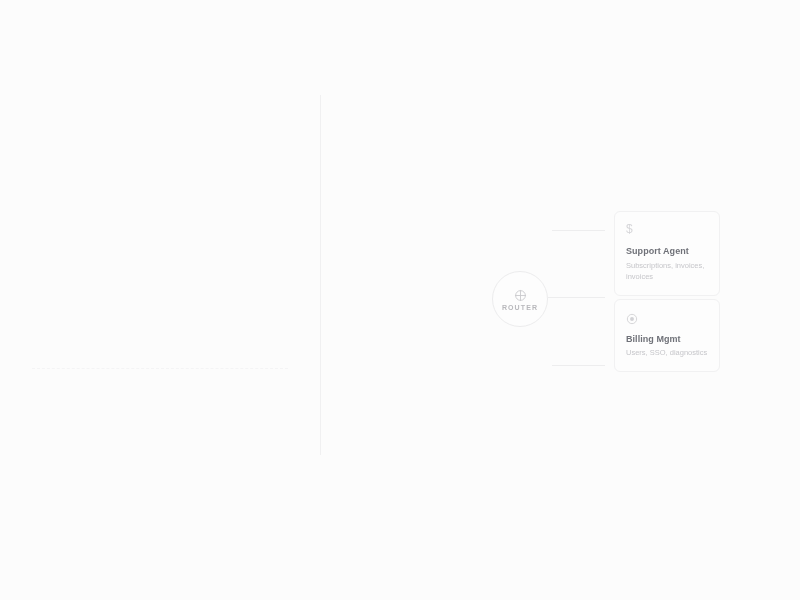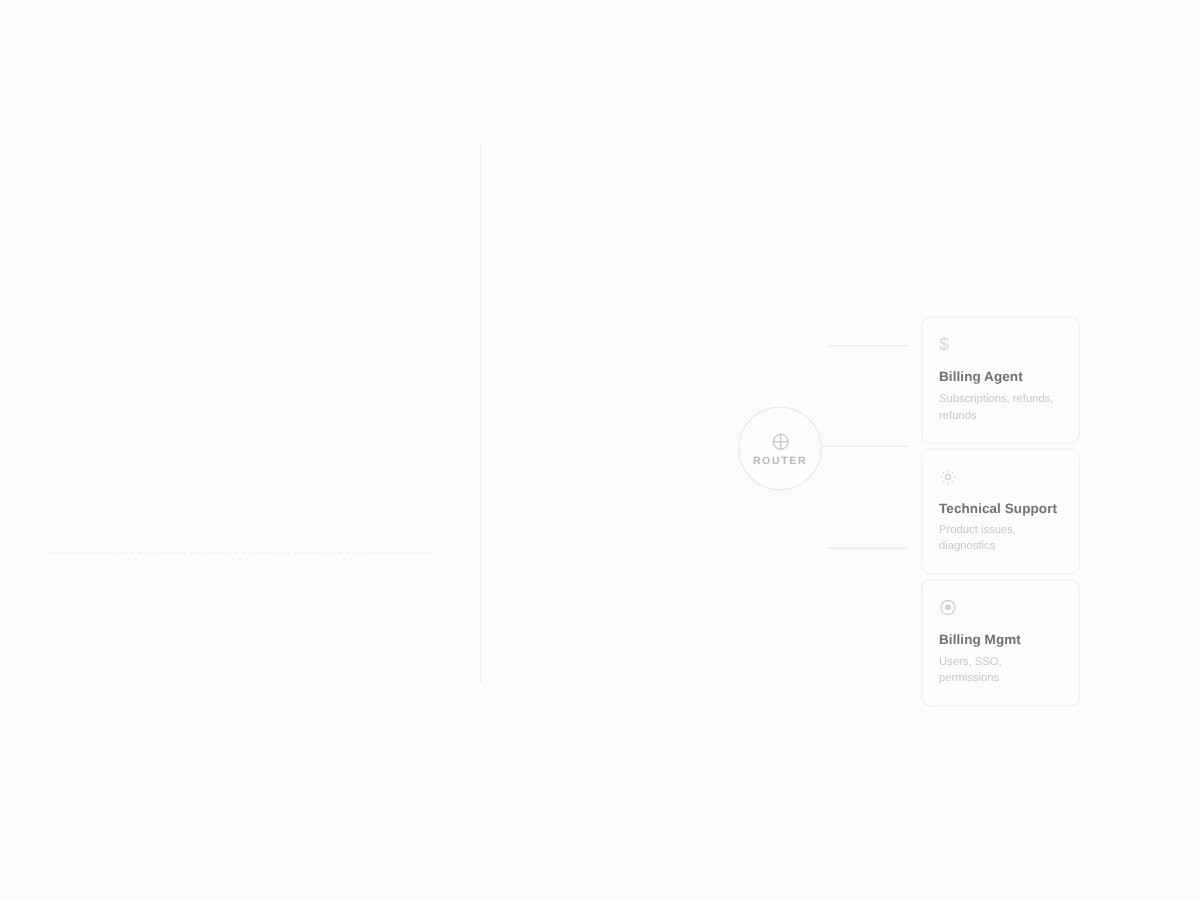--- a/index.html
+++ b/index.html
@@ -153,40 +153,30 @@
         <line x1="1.2" y1="8" x2="14.8" y2="8"></line>
       </svg>
     </span>
     <span class="router-label">ROUTER</span>
   </div>
 
   <div class="cards">
 
     <div class="agent-card">
       <span class="card-icon glyph">$</span>
-      <div class="card-title">Billing Agent</div>
-      <div class="card-desc">Subscriptions, refunds, refunds</div>
+      <div class="card-title">Support Agent</div>
+      <div class="card-desc">Subscriptions, invoices, invoices</div>
     </div>
 
-    <div class="agent-card">
-      <span class="card-icon">
-        <svg viewBox="0 0 16 16" width="12" height="12" fill="none" stroke="currentColor" stroke-width="1.1">
-          <circle cx="8" cy="8" r="2.3"></circle>
-          <path d="M8 1.4v1.8M8 12.8v1.8M1.4 8h1.8M12.8 8h1.8M3.3 3.3l1.3 1.3M11.4 11.4l1.3 1.3M12.7 3.3l-1.3 1.3M4.6 11.4l-1.3 1.3"></path>
-        </svg>
-      </span>
-      <div class="card-title">Technical Support</div>
-      <div class="card-desc">Product issues, diagnostics</div>
-    </div>
 
     <div class="agent-card">
       <span class="card-icon">
         <svg viewBox="0 0 16 16" width="12" height="12" fill="none" stroke="currentColor" stroke-width="1.2">
           <circle cx="8" cy="8" r="6.2"></circle>
           <circle cx="8" cy="8" r="2.6" fill="currentColor" stroke="none"></circle>
         </svg>
       </span>
       <div class="card-title">Billing Mgmt</div>
-      <div class="card-desc">Users, SSO, permissions</div>
+      <div class="card-desc">Users, SSO, diagnostics</div>
     </div>
 
   </div>
 </div>
 
 </body></html>

